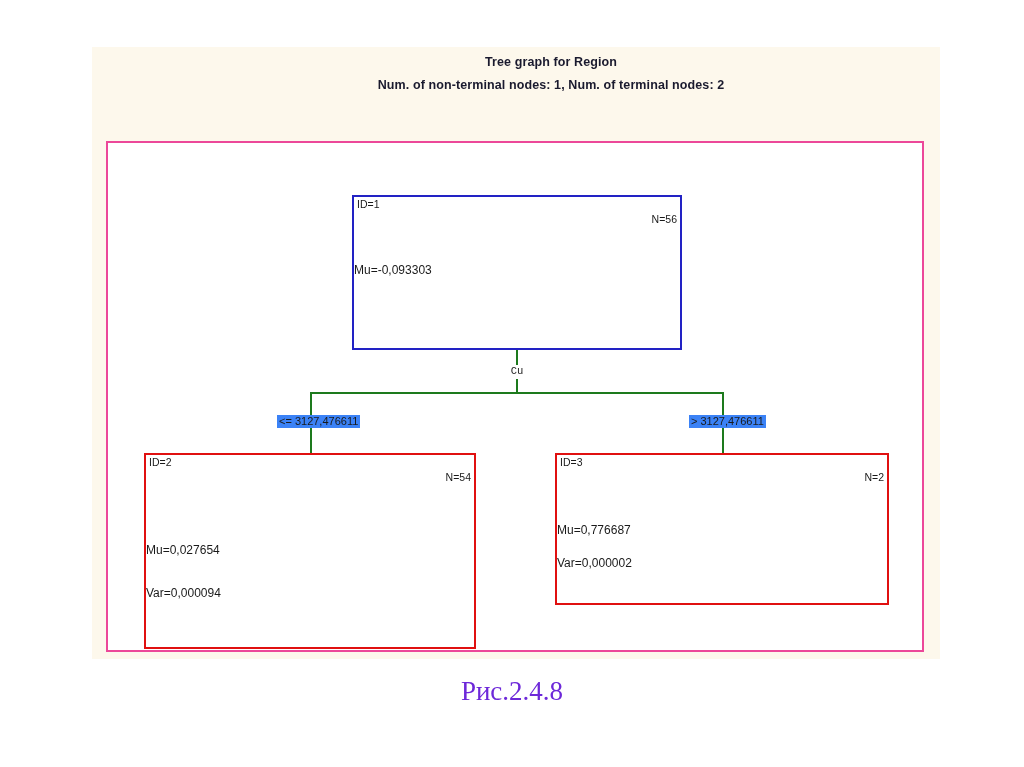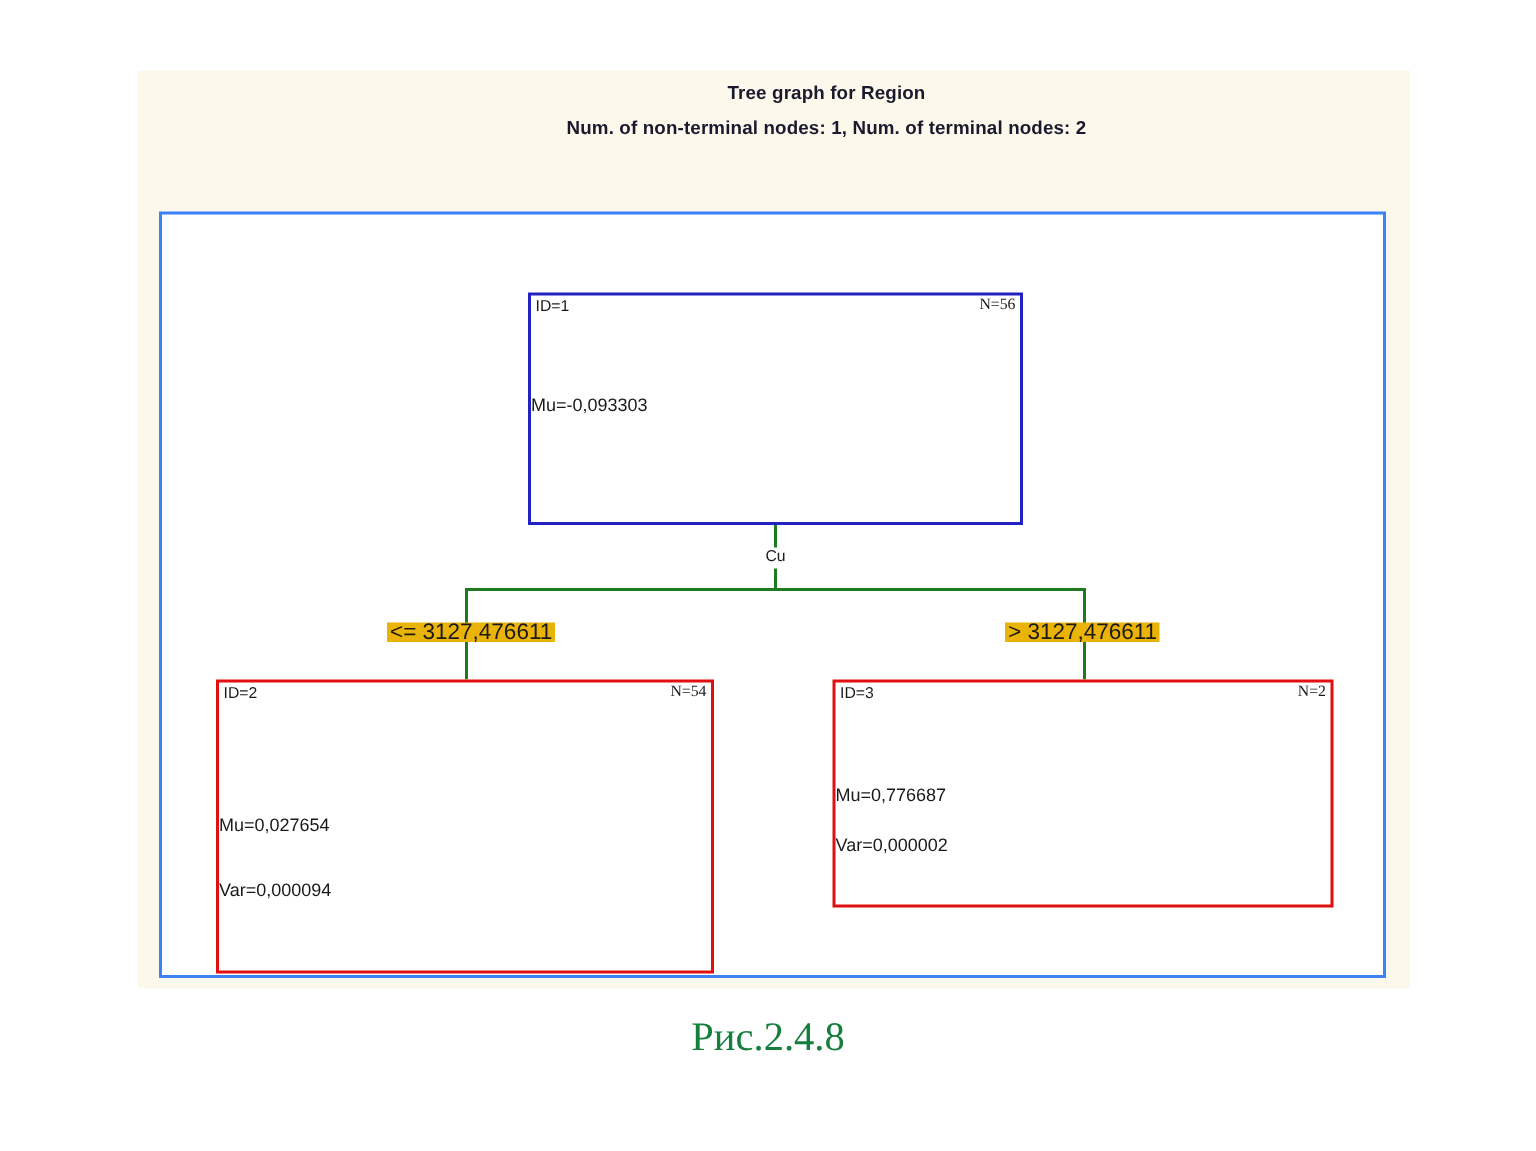--- a/index.html
+++ b/index.html
@@ -54,21 +54,21 @@
   .hdr-line:last-child { margin-bottom: 0; }
 
   
   #plot-frame {
     position: absolute;
     left: 106px;
     top: 141px;
     width: 818px;
     height: 511px;
     background: #ffffff;
-    border: 2px solid #3b82f6;
+    border: 2px solid #ec4899;
     box-sizing: border-box;
   }
 
   
   .node {
     position: absolute;
     background: #ffffff;
     box-sizing: border-box;
   }
   .node-root {
@@ -81,25 +81,24 @@
     position: absolute;
     left: 3px;
     top: 1px;
     font-size: 10.5px;
     color: #1a1a1a;
     white-space: nowrap;
   }
   .node-n {
     position: absolute;
     right: 3px;
-    top: 1px;
+    top: 16px;
     font-size: 10.5px;
     color: #1a1a1a;
     white-space: nowrap;
-    font-family: Liberation Serif, serif;
   }
   .node-stats {
     position: absolute;
     left: 0;
     width: 100%;
     font-size: 12px;
     color: #1a1a1a;
   }
   .node-mu { top: 46%; }
   .node-var { top: 68%; }
@@ -127,49 +126,51 @@
   #split-var-label {
     position: absolute;
     left: 360px;
     top: 222px;
     width: 98px;
     text-align: center;
     font-size: 10.5px;
     color: #1a1a1a;
     background: #ffffff;
     line-height: 12px;
+    font-family: Liberation Mono, monospace;
   }
   #conn-stem-bottom { left: 408px; top: 236px; height: 14px; }
   #conn-bar { left: 202px; top: 249px; width: 414px; }
   #conn-drop-left  { left: 202px; top: 249px; height: 61px; }
   #conn-drop-right { left: 614px; top: 249px; height: 61px; }
 
   
   .split-label {
     position: absolute;
-    font-size: 15px;
-    color: #1a1a1a;
-    white-space: nowrap;
-    background: #eab308;
+    font-size: 11px;
+    color: #1a1a1a;
+    white-space: nowrap;
+    background: #3b82f6;
     padding: 0 2px;
     line-height: 13px;
+    margin-left: 19px;
   }
   #split-left  { left: 150px; top: 272px; }
   #split-right { left: 562px; top: 272px; }
 
   
   #caption {
     position: absolute;
     left: 0;
     top: 676px;
     width: 1024px;
     text-align: center;
     font-family: "Liberation Serif", serif;
     font-size: 27px;
-    color: #15803d;
+    color: #6d28d9;
   }
 </style>
 </head>
 <body>
 
 <div id="slide">
 
   <div id="cream-panel"></div>
 
   <div id="header-block">

